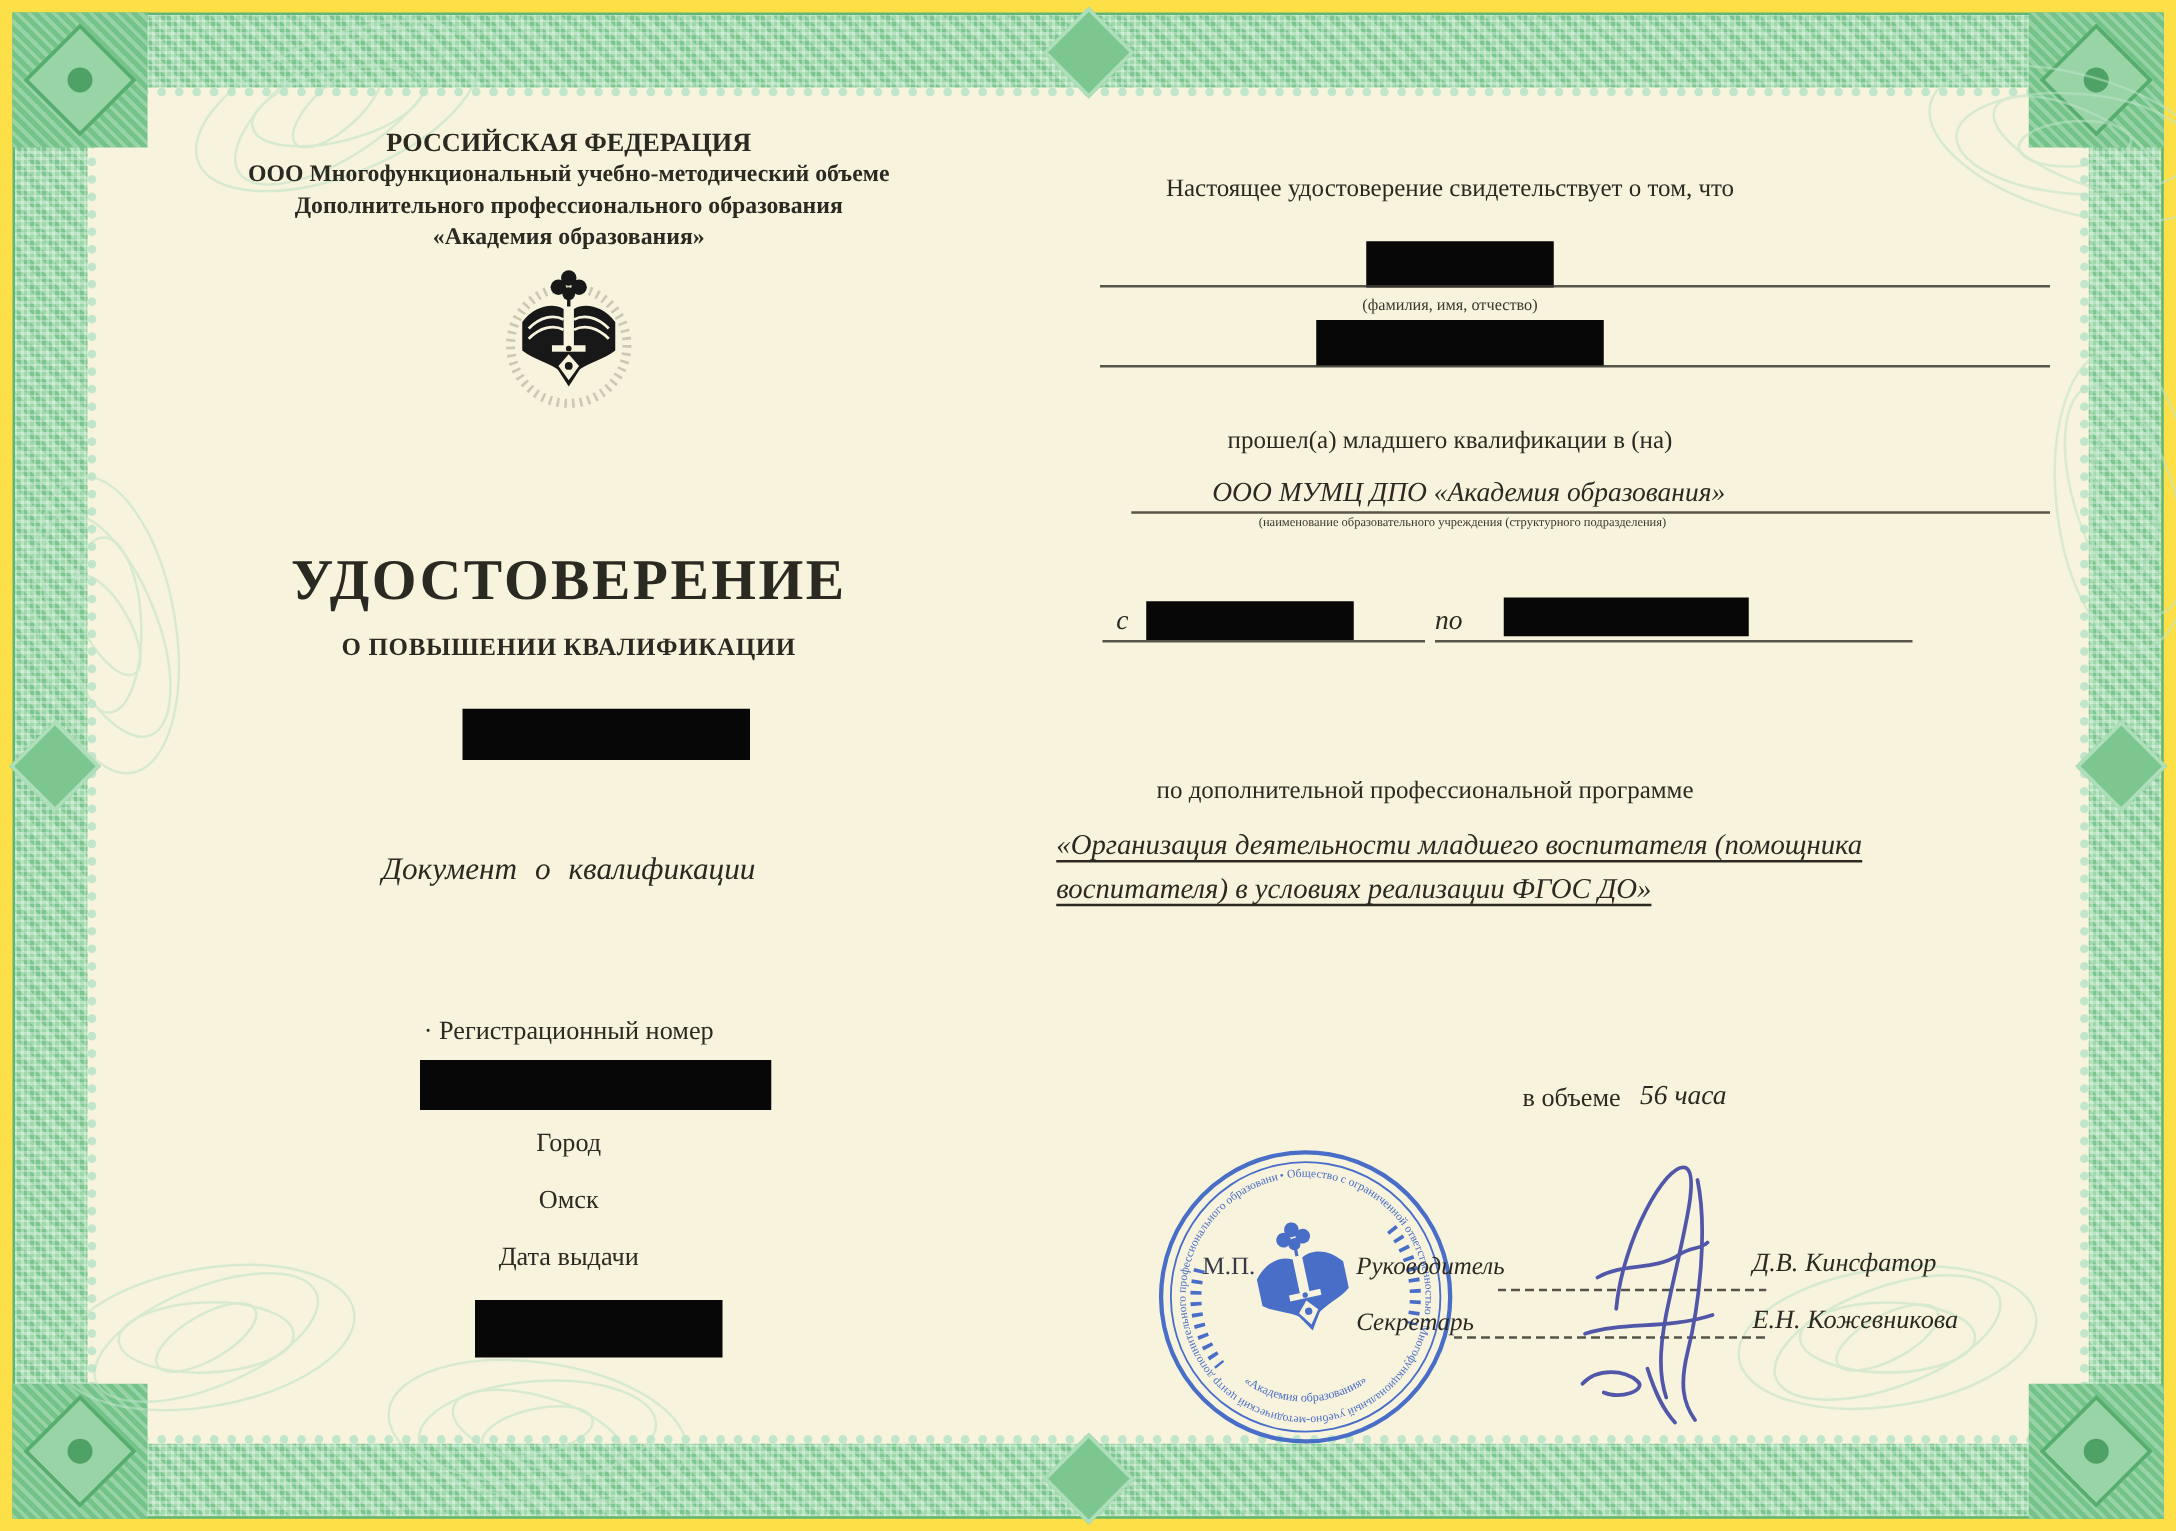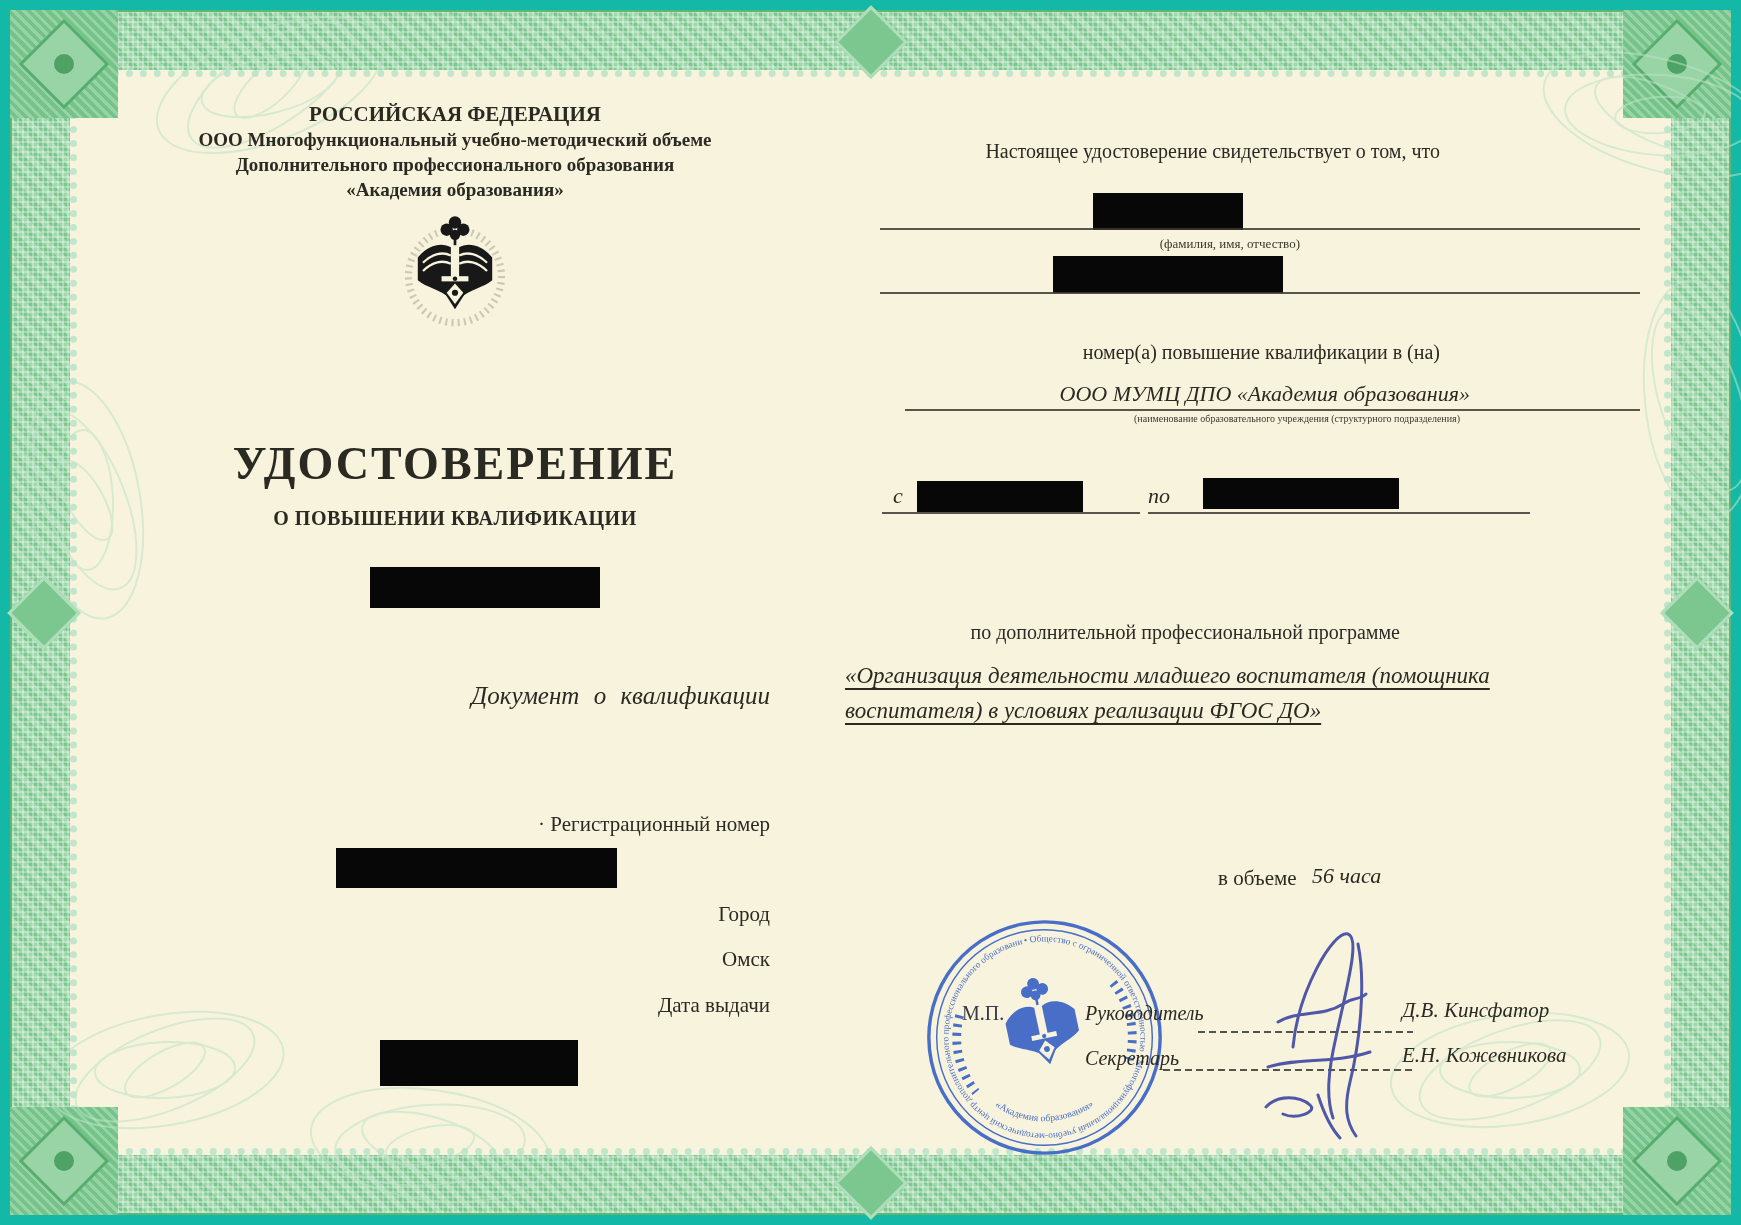--- a/index.html
+++ b/index.html
@@ -1,18 +1,18 @@
 <!DOCTYPE html>
 <html><head>
 <meta charset="utf-8">
 <style>
   html,body{margin:0;padding:0;}
   body{width:1741px;height:1225px;background:#ffffff;overflow:hidden;
        font-family:"Liberation Serif","DejaVu Serif",serif;color:#2b2a22;}
-  .paper{position:relative;width:1741px;height:1225px;background:#14b8a6;}
+  .paper{position:relative;width:1741px;height:1225px;background:#fde047;}
 
   
   .frame{position:absolute;inset:10px;border:2px solid #5fb677;
     background:
       repeating-linear-gradient(0deg, rgba(255,255,255,.30) 0 2px, rgba(255,255,255,0) 2px 5px),
       repeating-linear-gradient(90deg, rgba(255,255,255,.30) 0 2px, rgba(255,255,255,0) 2px 5px),
       repeating-linear-gradient(45deg, #9ed8ab 0 6px, #7cc78f 6px 12px);}
   .inner{position:absolute;inset:70px;background:#f8f3dd;border:7px dotted #c2e6cb;}
   .corner{position:absolute;width:108px;height:108px;
     background:
@@ -22,21 +22,21 @@
       transform:rotate(45deg);border:3px solid #57ad6e;}
   .corner::after{content:"";position:absolute;inset:44px;background:#4ea266;border-radius:50%;}
   .c-tl{left:10px;top:10px}.c-tr{right:10px;top:10px}.c-bl{left:10px;bottom:10px}.c-br{right:10px;bottom:10px}
   .diamond{position:absolute;width:46px;height:46px;background:#7cc78f;border:3px solid #aedfba;transform:rotate(45deg);}
   .d-top{left:calc(50% - 26px);top:16px}.d-bottom{left:calc(50% - 26px);bottom:16px}
   .d-left{left:18px;top:calc(50% - 26px)}.d-right{right:18px;top:calc(50% - 26px)}
   .swirl{position:absolute;opacity:.55;pointer-events:none;}
 
   
   .abs{position:absolute;}
-  .ctr{text-align:right;}
+  .ctr{text-align:center;}
   .it{font-style:italic;}
   .redact{position:absolute;background:#070707;}
   .line{position:absolute;height:2px;background:rgba(60,58,48,.85);}
   .dashline{position:absolute;height:2px;background:repeating-linear-gradient(90deg,#55544a 0 7px,transparent 7px 11px);}
   .caption{font-size:13px;color:#3a382e;}
 
   
   .left-col{position:absolute;left:140px;top:0;width:630px;height:100%;}
   .hline{position:absolute;left:0;right:0;text-align:center;font-weight:bold;}
 
@@ -166,21 +166,21 @@
 
   <div class="abs ctr" style="left:880px;top:140px;width:560px;font-size:20px">Настоящее удостоверение свидетельствует о том, что</div>
 
   <div class="redact" style="left:1093px;top:193px;width:150px;height:37px"></div>
   <div class="line" style="left:880px;top:228px;width:760px"></div>
   <div class="abs ctr caption" style="left:1020px;top:236px;width:280px">(фамилия, имя, отчество)</div>
 
   <div class="redact" style="left:1053px;top:256px;width:230px;height:37px"></div>
   <div class="line" style="left:880px;top:292px;width:760px"></div>
 
-  <div class="abs ctr" style="left:880px;top:341px;width:560px;font-size:20px">номер(а) повышение квалификации в (на)</div>
+  <div class="abs ctr" style="left:880px;top:341px;width:560px;font-size:20px">прошел(а) младшего квалификации в (на)</div>
 
   <div class="abs ctr it" style="left:880px;top:381px;width:590px;font-size:22px">ООО МУМЦ ДПО «Академия образования»</div>
   <div class="line" style="left:905px;top:409px;width:735px"></div>
   <div class="abs ctr" style="left:880px;top:413px;width:580px;font-size:10px;color:#3a382e">(наименование образовательного учреждения (структурного подразделения)</div>
 
   <div class="abs it" style="left:893px;top:483px;font-size:22px">с</div>
   <div class="redact" style="left:917px;top:481px;width:166px;height:31px"></div>
   <div class="abs it" style="left:1148px;top:483px;font-size:22px">по</div>
   <div class="redact" style="left:1203px;top:478px;width:196px;height:31px"></div>
   <div class="line" style="left:882px;top:512px;width:258px"></div>

